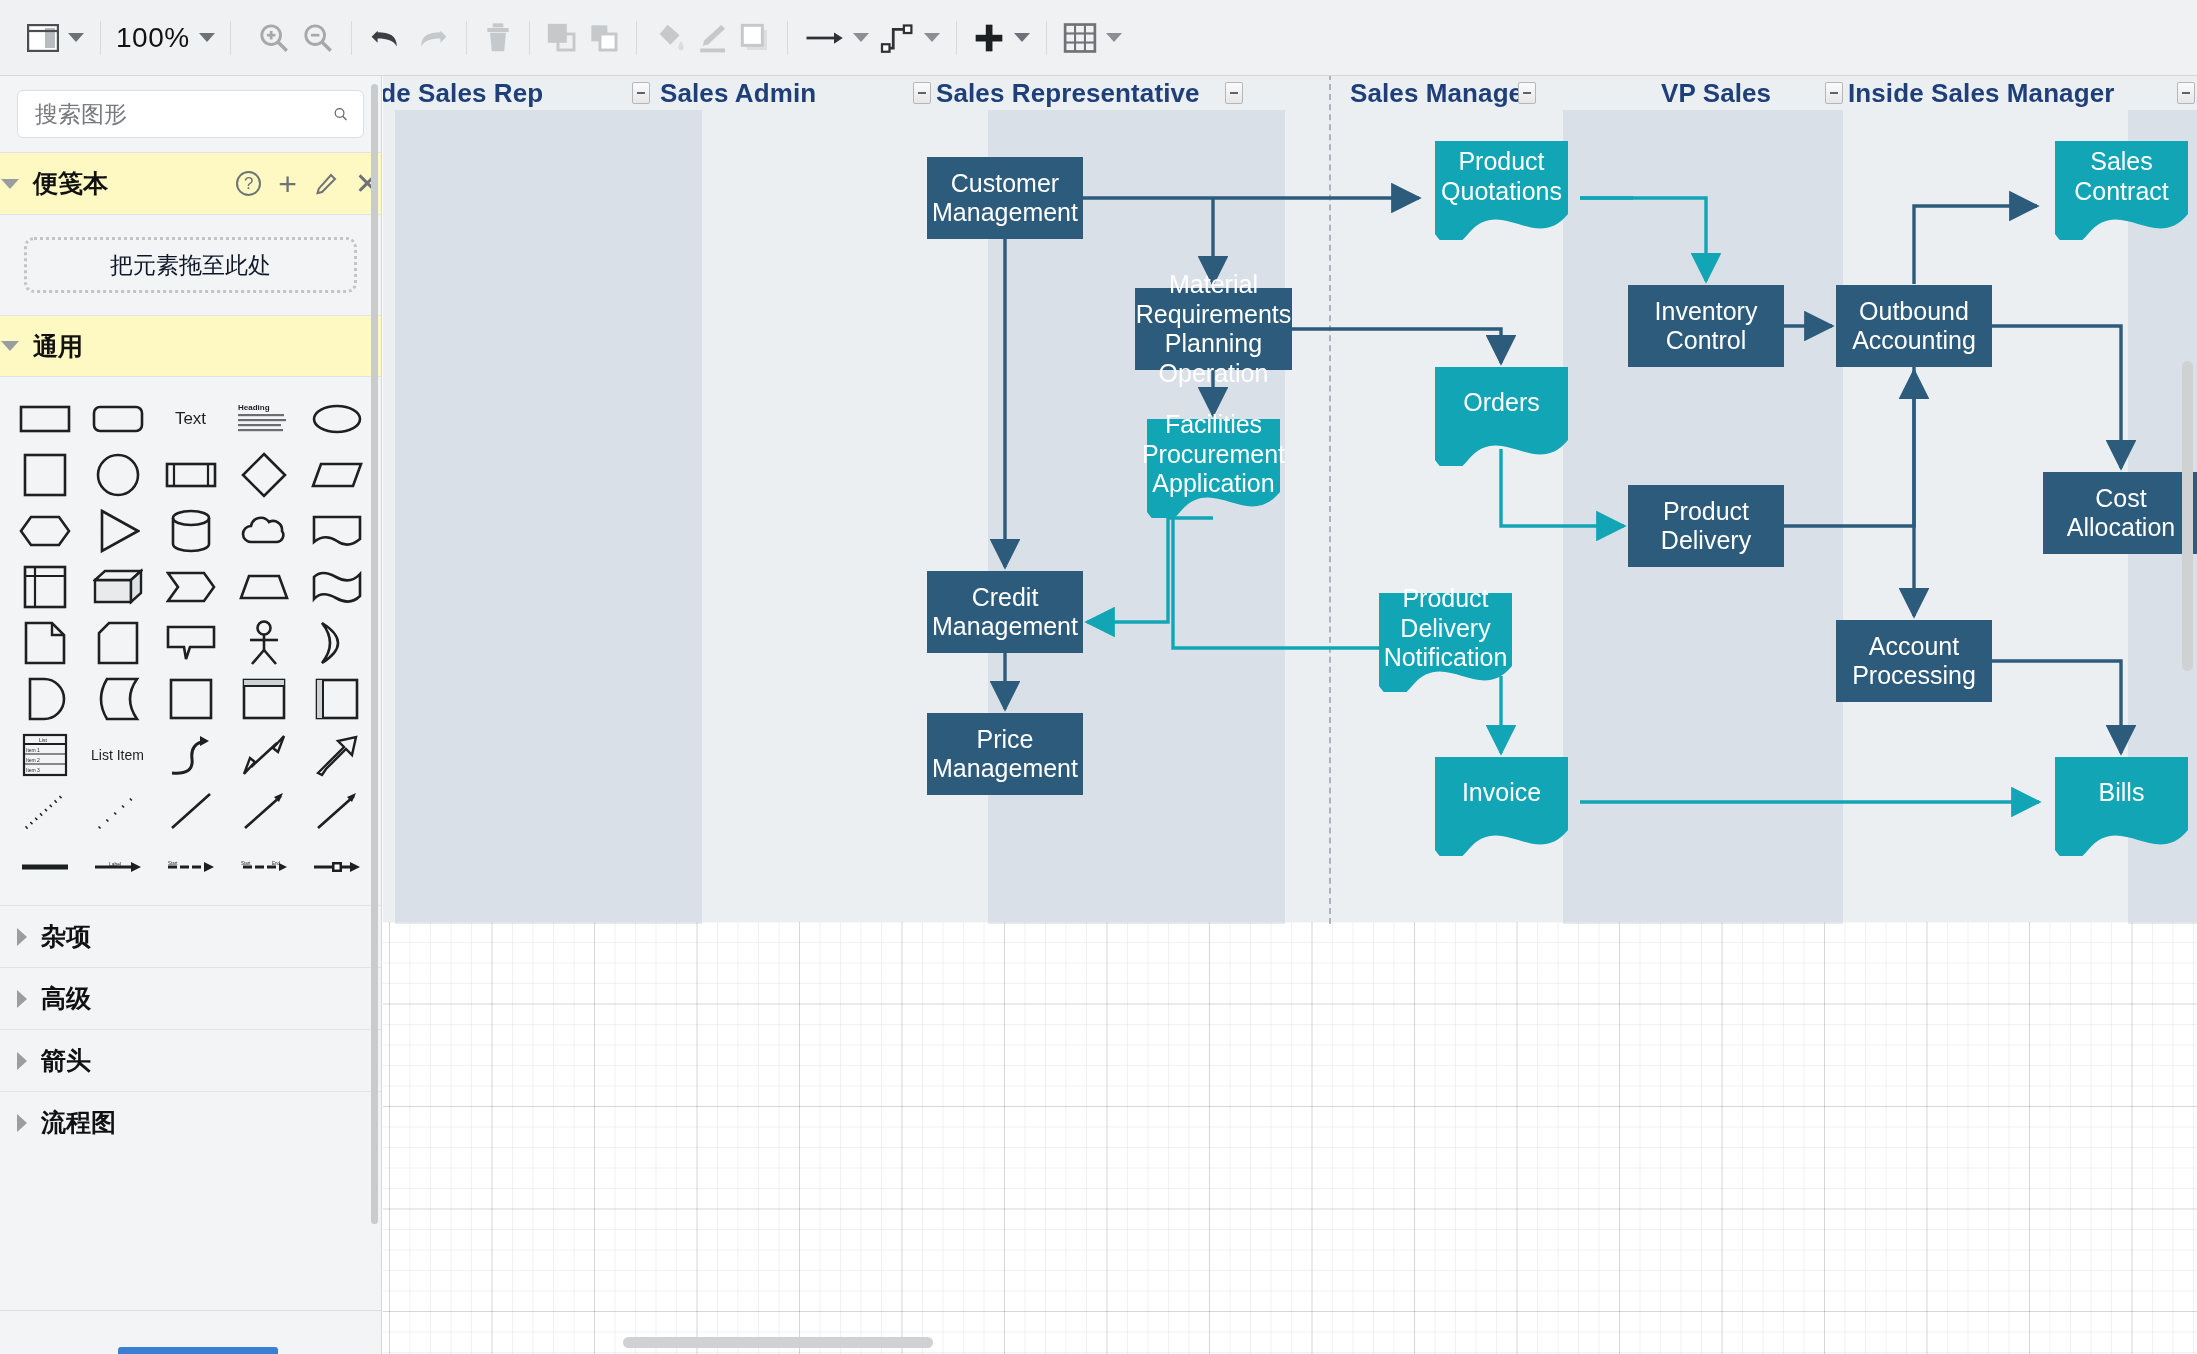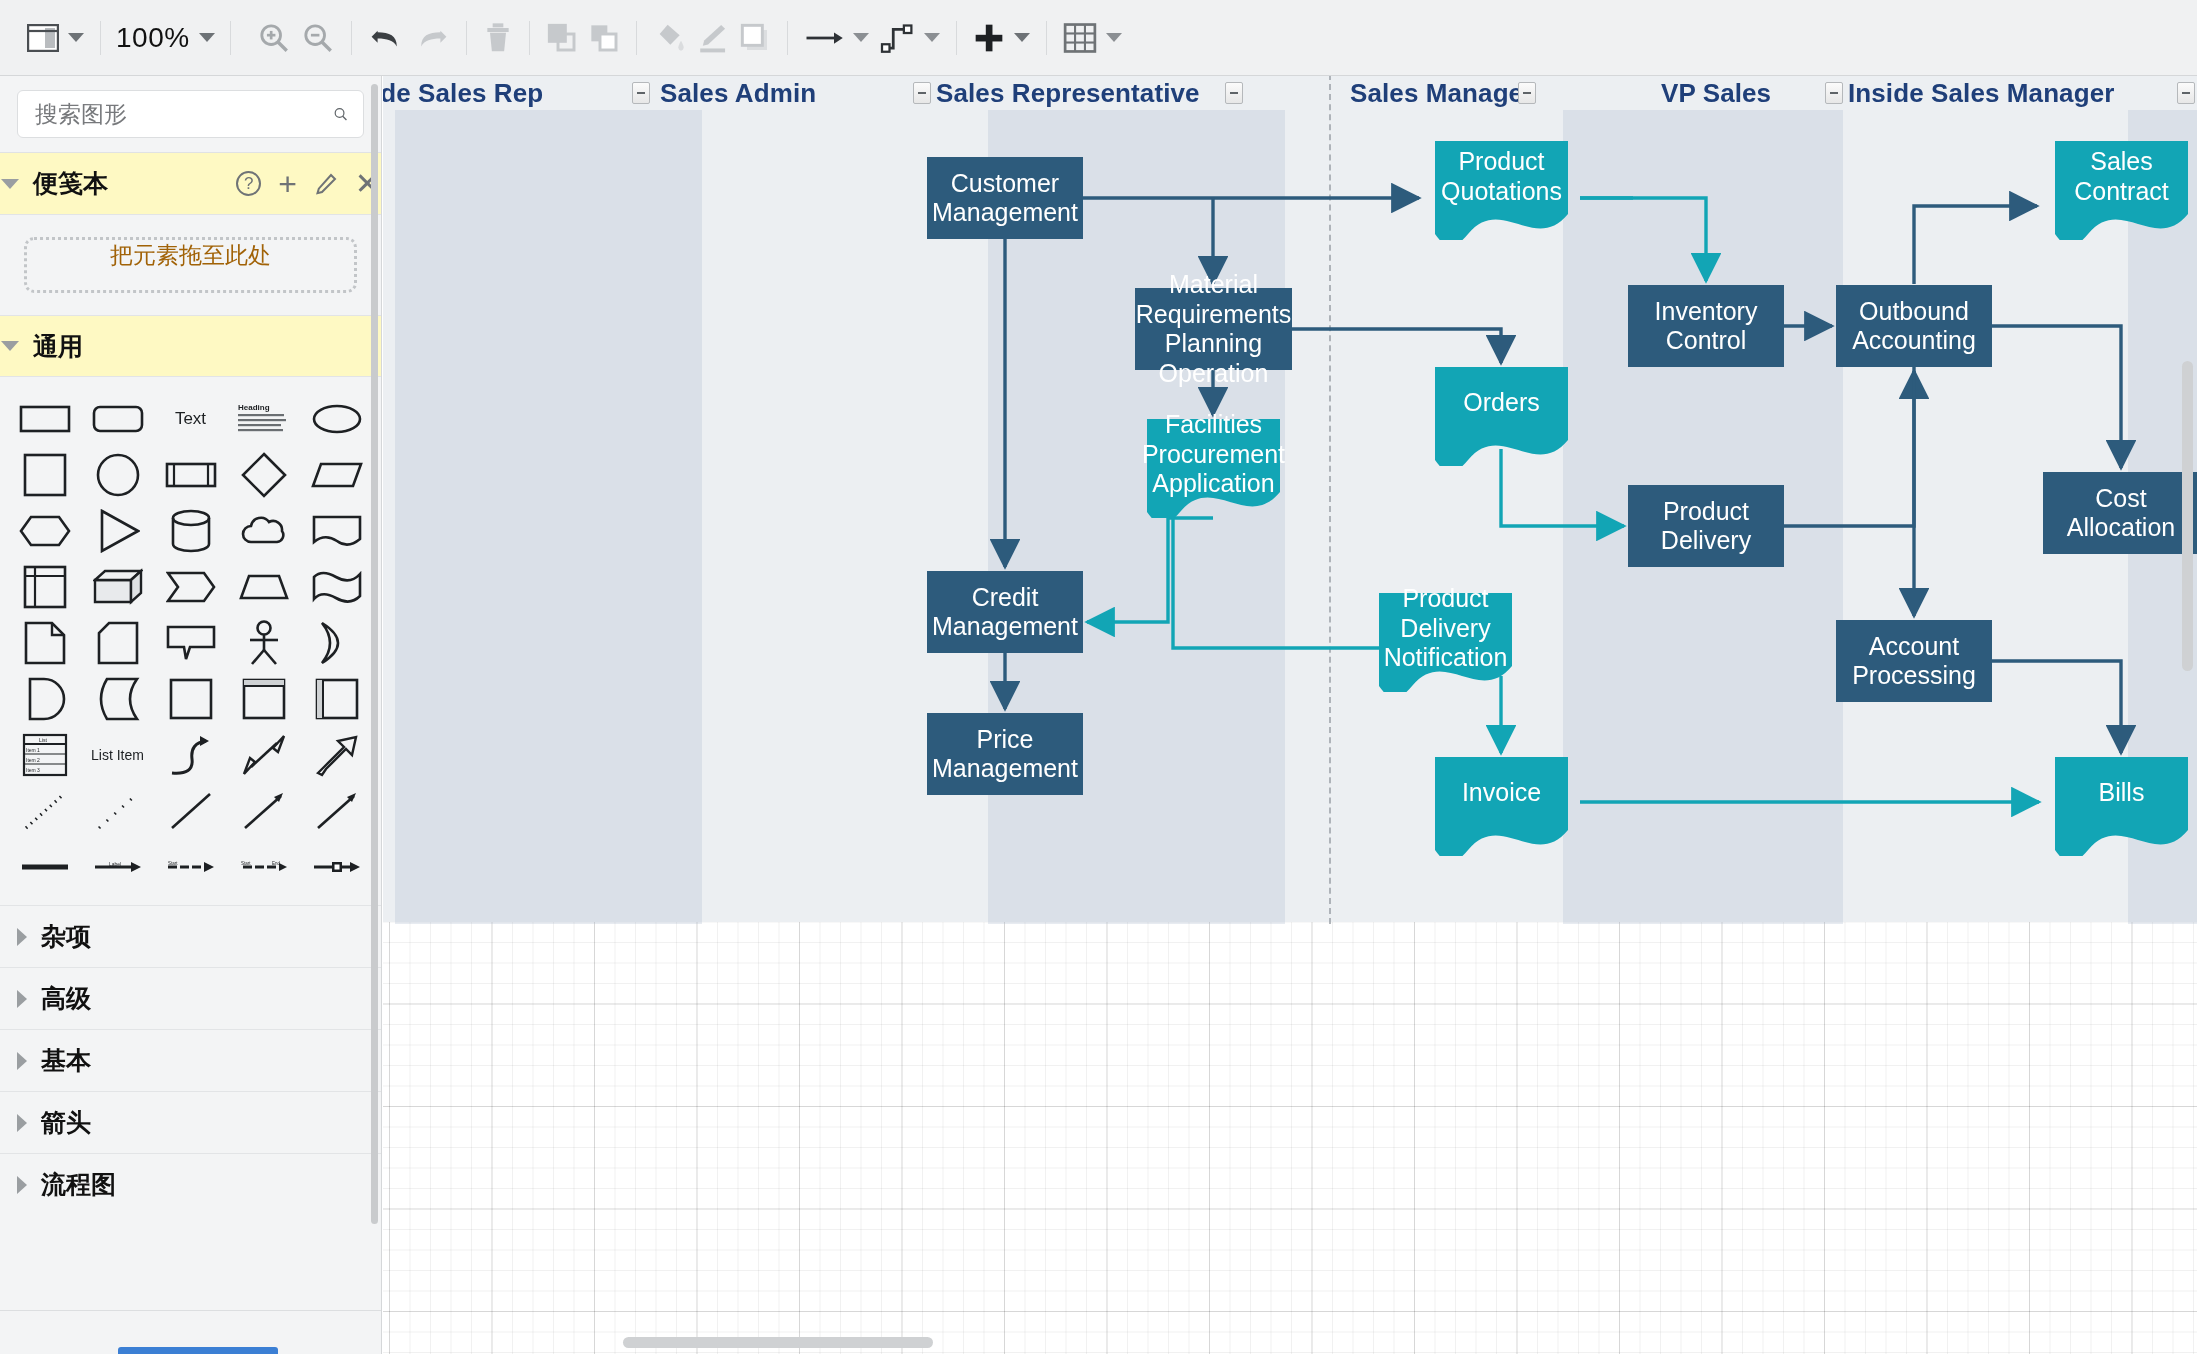--- a/index.html
+++ b/index.html
@@ -74,22 +74,22 @@
   .sec-actions { margin-left:auto; display:flex; align-items:center; gap:17px; }
   .sec-actions .ic { color:#6f7376; font-size:25px; line-height:1; }
   .circ-q {
     width:25px;height:25px;border:2px solid #6f7376;border-radius:50%;
     font-size:17px;display:flex;align-items:center;justify-content:center;color:#6f7376;
   }
 
   #scratchpad {
     margin: 22px 24px 22px 24px; height: 56px;
     border: 3px dotted #c2c5c8; border-radius: 10px;
-    display: flex; align-items: flex-start; justify-content: center;
-    color: #a16207; font-size: 23px;
+    display: flex; align-items: center; justify-content: center;
+    color: #0f172a; font-size: 23px;
   }
 
   #shapes {
     padding: 14px 0 10px 0; background:#f3f4f5;
   }
   .shape-row { display:flex; }
   .shape-cell {
     width: 48px; height: 44px; margin: 6px 0;
     display:flex;align-items:center;justify-content:center;
   }
@@ -666,24 +666,20 @@
     <div class="collapsed-sec">
       <span class="tri-right"></span>
       <span class="sec-title">杂项</span>
     </div>
     <div class="collapsed-sec">
       <span class="tri-right"></span>
       <span class="sec-title">高级</span>
     </div>
     <div class="collapsed-sec">
       <span class="tri-right"></span>
-      <span class="sec-title">基本</span>
-    </div>
-    <div class="collapsed-sec">
-      <span class="tri-right"></span>
       <span class="sec-title">箭头</span>
     </div>
     <div class="collapsed-sec">
       <span class="tri-right"></span>
       <span class="sec-title">流程图</span>
     </div>
 
     <div id="panel-scroll"></div>
     <div id="bottom-strip">
       <div id="bottom-blue"></div>

